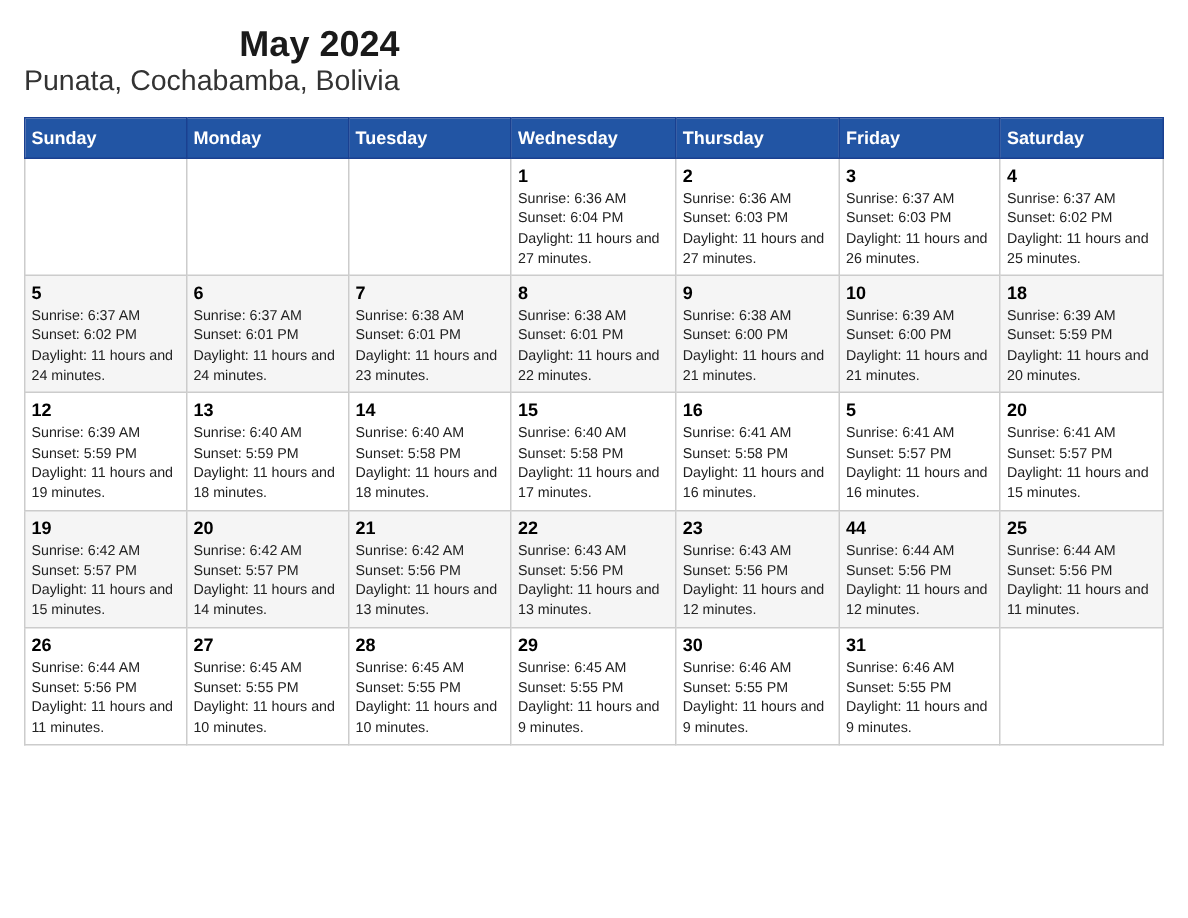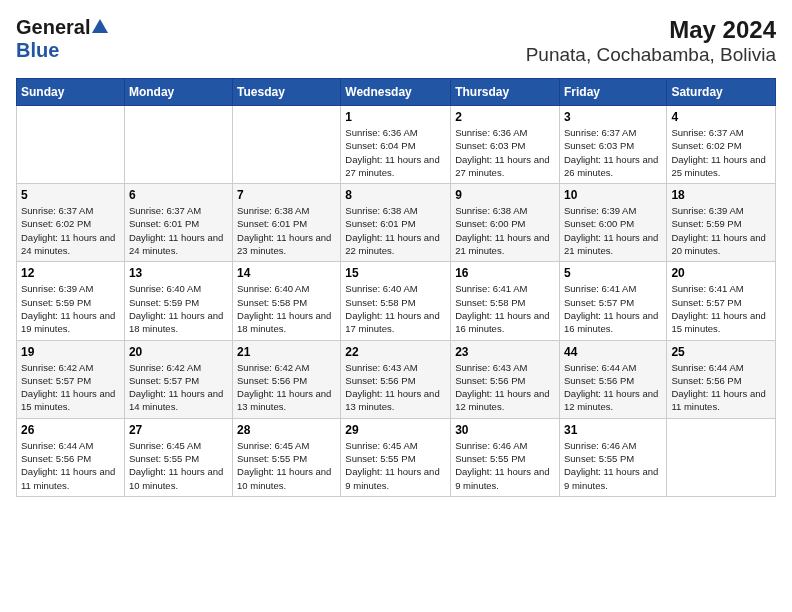--- a/index.html
+++ b/index.html
@@ -74,31 +74,20 @@
       line-height: 1.4;
     }
     .empty-cell {
       background: #fff !important;
     }
   </style>
 </head>
 <body>
 
 <div class="header">
-  <div class="logo">
-    <div class="logo-top">
-      <span style="font-size:20px;font-weight:bold;color:#1a1a1a;">General</span>
-      <span style="display:inline-block;margin-left:1px;">
-        <svg width="18" height="18" viewBox="0 0 18 18">
-          <polygon points="9,2 17,16 1,16" fill="#2255a4"></polygon>
-        </svg>
-      </span>
-    </div>
-    <span style="font-size:20px;font-weight:bold;color:#2255a4;">Blue</span>
-  </div>
   <div class="title-area">
     <div class="month-title">May 2024</div>
     <div class="location">Punata, Cochabamba, Bolivia</div>
   </div>
 </div>
 
 <table>
   <thead>
     <tr>
       <th>Sunday</th>

